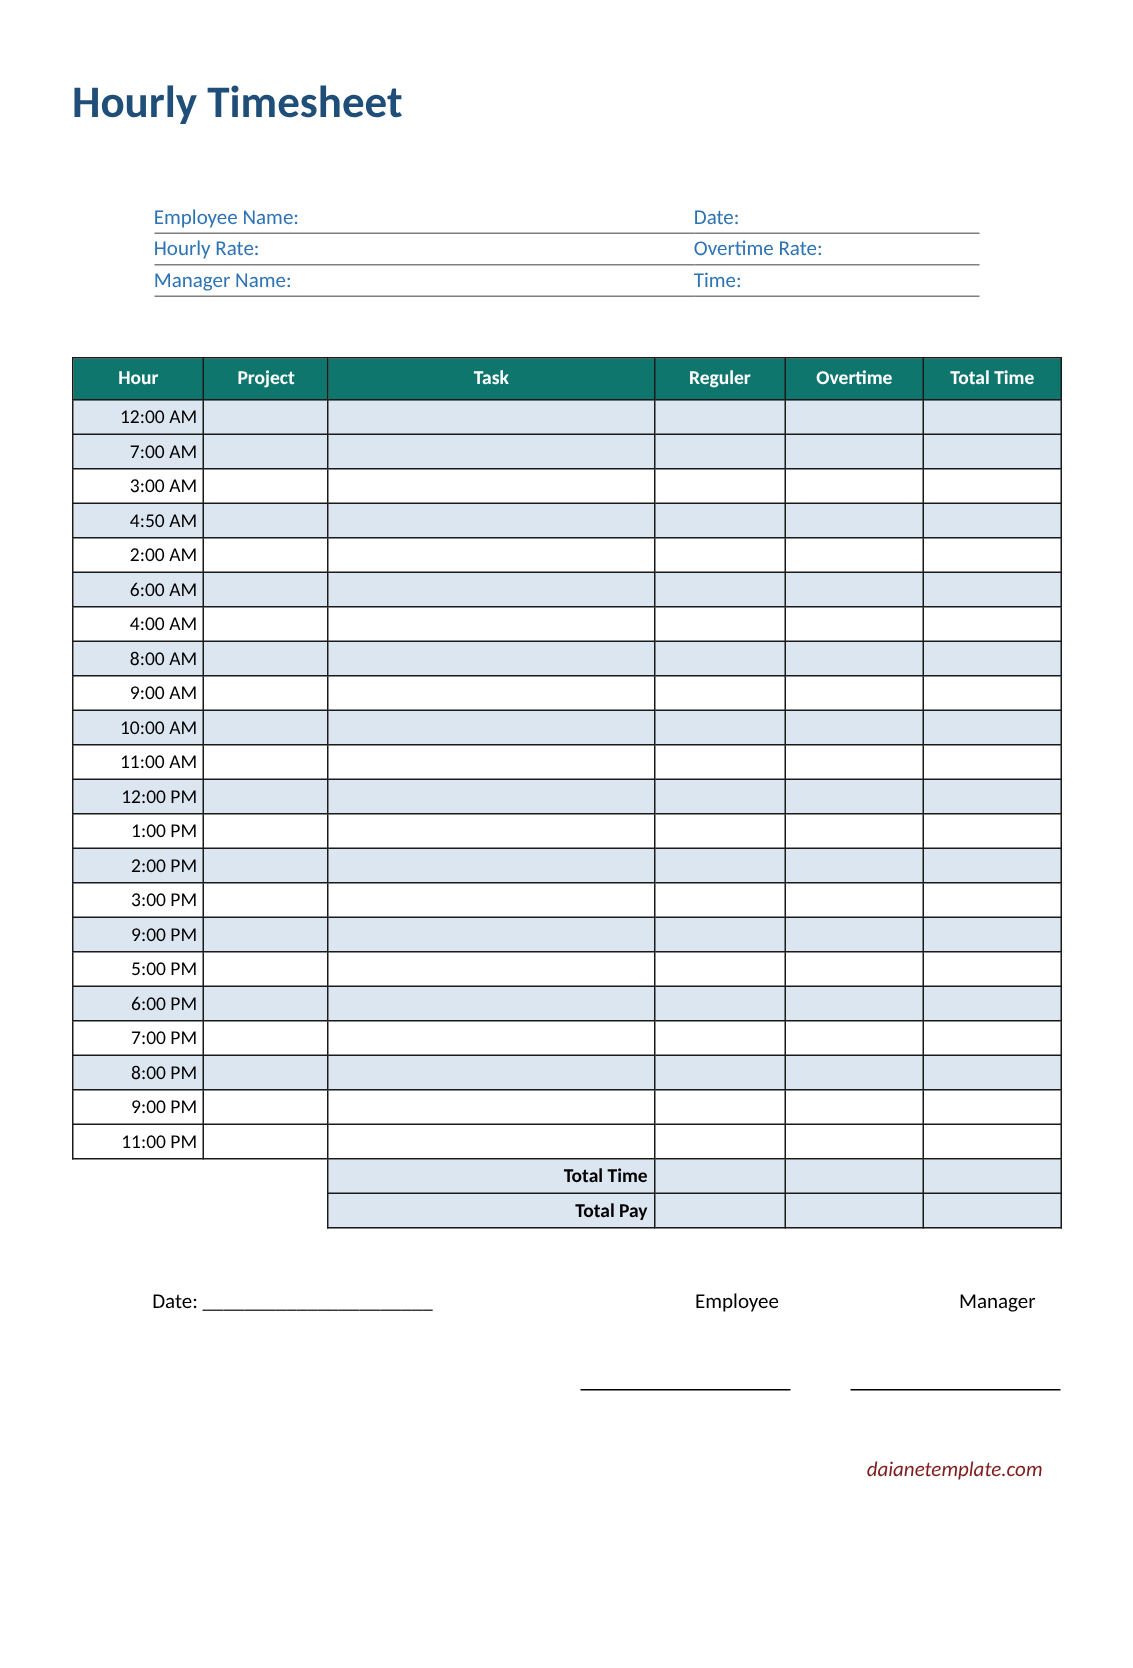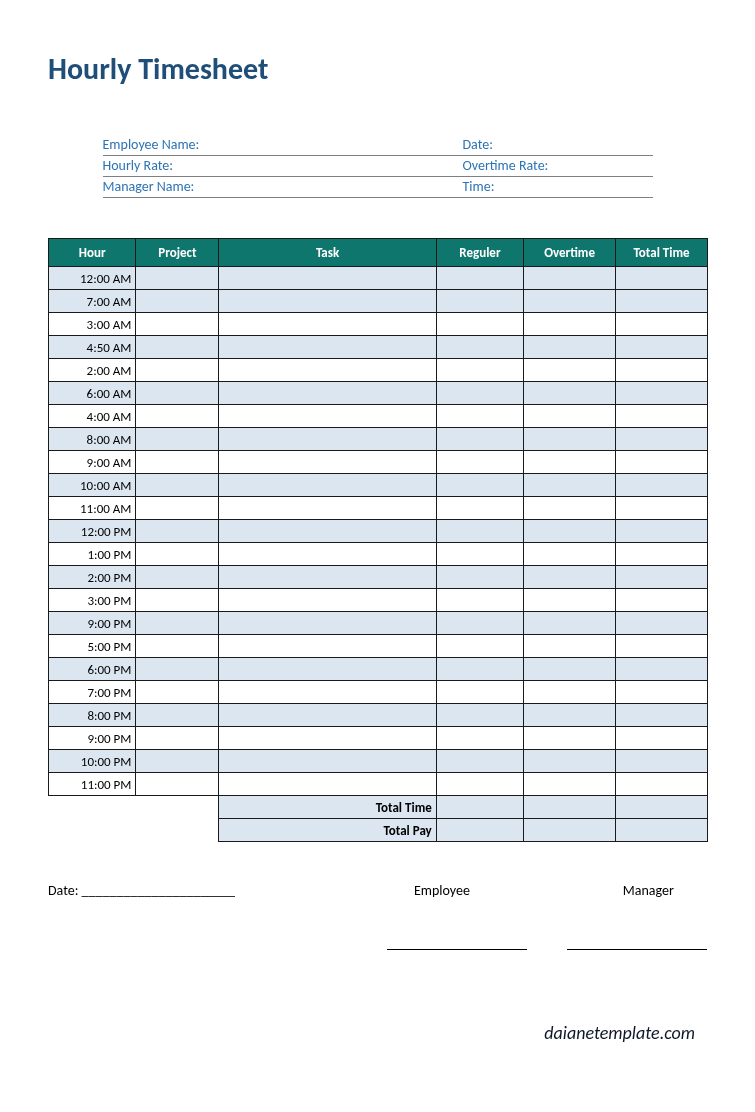--- a/index.html
+++ b/index.html
@@ -64,40 +64,41 @@
     .summary-label {
       text-align: right;
       font-weight: 700;
       padding-right: 4px;
       background: #dce6f1;
     }
     .sig-row {
       display: flex;
       margin-top: 40px;
       font-size: 14px;
+      text-align: center;
     }
     .sig-date { width: 300px; }
     .sig-emp { width: 230px; padding-left: 72px; }
     .sig-mgr { width: 140px; padding-left: 54px; }
     .sig-line-row {
       display: flex;
       margin-top: 50px;
       justify-content: flex-end;
     }
     .sig-line {
       border-bottom: 1px solid #000;
       width: 140px;
       margin-left: 40px;
     }
     .footer {
       text-align: right;
-      color: #0f172a;
+      color: #7f1d1d;
       font-style: italic;
-      font-size: 18px;
-      margin-top: 72px;
+      font-size: 14px;
+      margin-top: 44px;
       padding-right: 12px;
     }
   </style>
 </head>
 <body>
 
 <div class="title">Hourly Timesheet</div>
 
 <div class="info-row">
   <div class="info-col-left">
@@ -293,28 +294,20 @@
         <td class="striped"></td>
       </tr>
       <tr class="even">
         <td class="striped">9:00 PM</td>
         <td class="striped"></td>
         <td class="striped"></td>
         <td class="striped"></td>
         <td class="striped"></td>
         <td class="striped"></td>
       </tr>
-      <tr class="odd">
-        <td class="striped">10:00 PM</td>
-        <td class="striped"></td>
-        <td class="striped"></td>
-        <td class="striped"></td>
-        <td class="striped"></td>
-        <td class="striped"></td>
-      </tr>
       <tr class="even">
         <td class="striped">11:00 PM</td>
         <td class="striped"></td>
         <td class="striped"></td>
         <td class="striped"></td>
         <td class="striped"></td>
         <td class="striped"></td>
       </tr>
     </tbody>
   <tbody>

